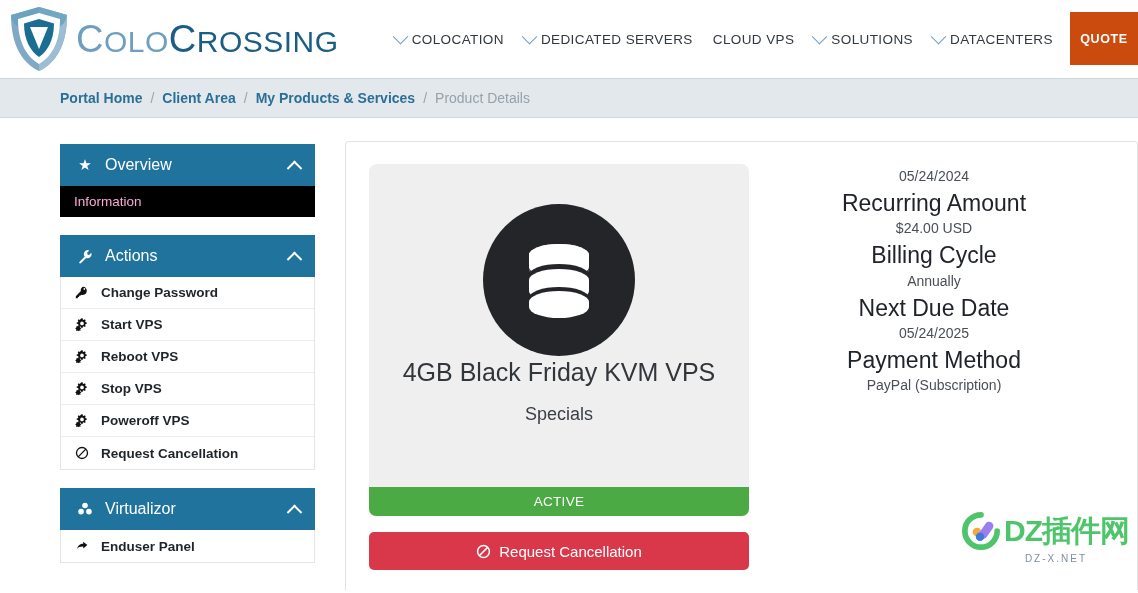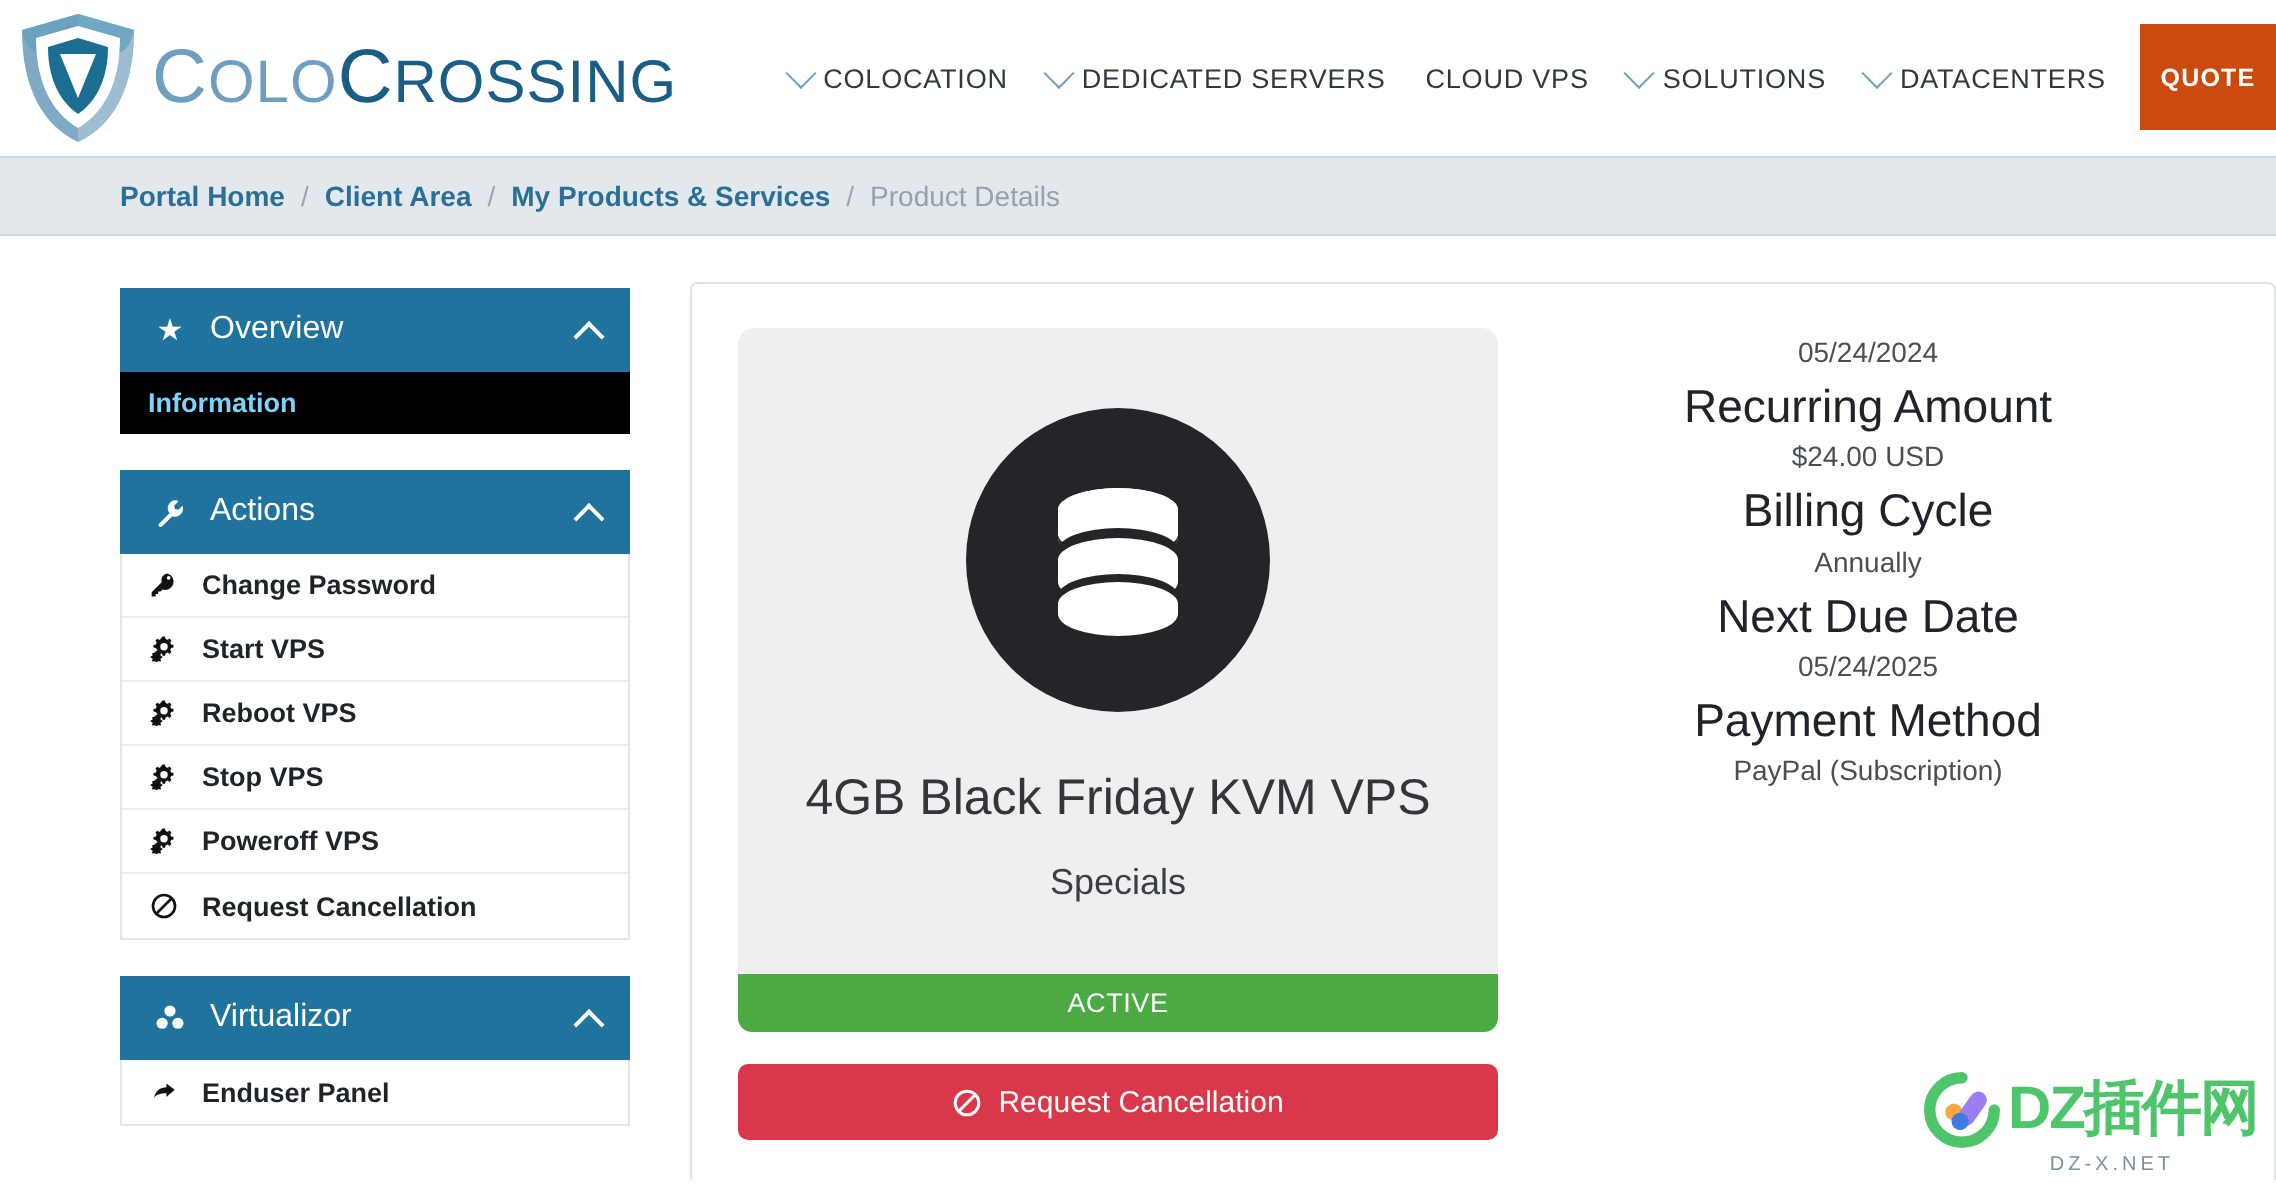--- a/index.html
+++ b/index.html
@@ -158,26 +158,26 @@
     cursor: pointer;
   }
   .panel-item:last-child { border-bottom: none; }
   .panel-item .pi-icon {
     width: 19px; margin-right: 7px;
     display: inline-flex; align-items: center;
     font-size: 13px; color: #111;
   }
   .item-active {
     background: #000;
-    color: #7dd3fc;
+    color: #f9a8d4;
     height: 31px;
     display: flex; align-items: center;
     padding: 0 14px;
     font-size: 13.5px;
-    font-weight: bold;
+    font-weight: normal;
     cursor: pointer;
   }
 
   
   .card-col { width: 380px; flex: 0 0 380px; }
   .prod-card {
     background: #efefef;
     border-radius: 8px;
     height: 330px;
     display: flex;
@@ -189,21 +189,21 @@
     width: 152px; height: 152px;
     border-radius: 50%;
     background: #232528;
     display: flex; align-items: center; justify-content: center;
   }
   .prod-title {
     font-size: 25px;
     color: #32363b;
     text-align: center;
     line-height: 1.22;
-    margin-top: 28px;
+    margin-top: 1px;
     padding: 0 22px;
     font-weight: 400;
   }
   .prod-sub {
     font-size: 18px;
     color: #3a3f45;
     margin-top: 16px;
     font-weight: 400;
     text-align: right;
   }
@@ -244,21 +244,21 @@
   .info-value {
     font-size: 14px;
     color: #4a4f56;
     line-height: 1.5;
     margin-bottom: 1px;
   }
 
   
   .watermark {
     position: absolute;
-    right: 8px; bottom: 2px;
+    right: 8px; bottom: 26px;
     display: flex;
     flex-direction: column;
     align-items: flex-end;
     pointer-events: none;
   }
   .wm-row { display: flex; align-items: center; gap: 4px; }
   .wm-text {
     font-size: 30px;
     color: #4fc56b;
     font-weight: bold;

